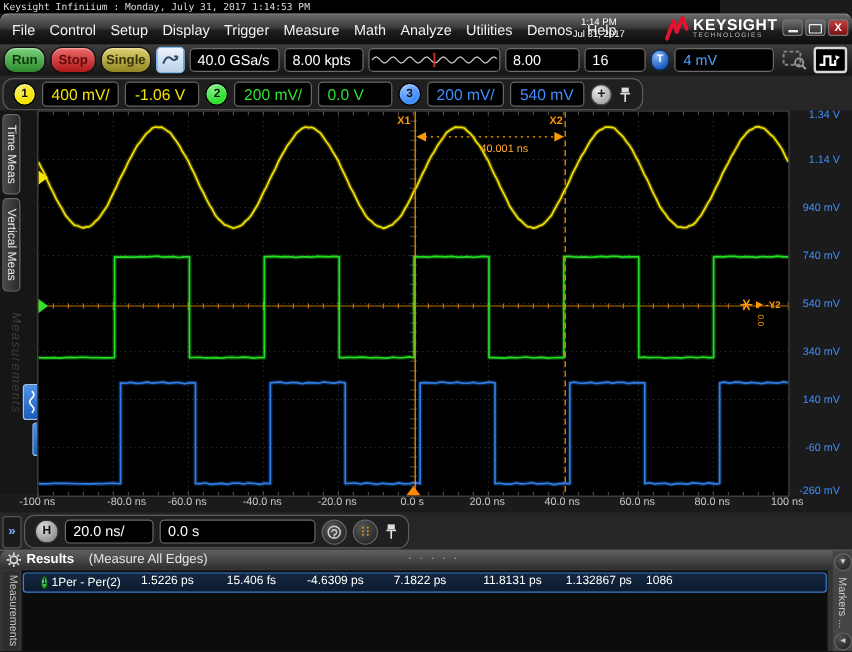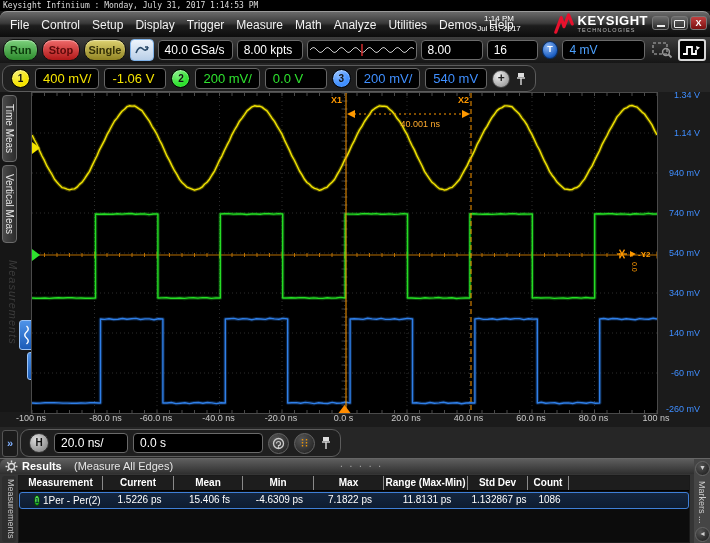--- a/index.html
+++ b/index.html
@@ -1,20 +1,20 @@
 <!DOCTYPE html>
 <html><head>
 <meta charset="utf-8">
 <style>
   html,body{margin:0;padding:0;background:#000;}
   #root{position:relative;width:710px;height:543px;background:#1b1b1b;overflow:hidden;
         font-family:"Liberation Sans",sans-serif;-webkit-font-smoothing:antialiased;}
 
   
-  #titlebar{position:absolute;left:0;top:0;width:710px;height:11px;background:#000;
+  #titlebar{position:absolute;left:0;top:0;width:600px;height:11px;background:#000;
     color:#ddd;font:8px "DejaVu Sans Mono",monospace;line-height:11px;padding-left:3px;box-sizing:border-box;}
 
   
   #menubar{position:absolute;left:0;top:11px;width:710px;height:26px;
     background:linear-gradient(#6a6a6a,#393939 45%,#1d1d1d 55%,#0d0d0d);
     border-top:1px solid #9a9a9a;border-radius:7px 7px 0 0;box-sizing:border-box;}
   #menu-items{position:absolute;left:4px;top:0;height:26px;display:flex;align-items:center;}
   .menu-item{color:#f2f2f2;font-size:12px;padding:0 6px;cursor:default;}
   #clock{position:absolute;right:182px;top:2px;width:58px;text-align:center;color:#fff;}
   #clock div{font-size:8px;line-height:10px;}
@@ -559,31 +559,20 @@
           <line x1="2.3" y1="10.7" x2="3.7" y2="9.3"></line>
             <line x1="9.3" y1="3.7" x2="10.7" y2="2.3"></line>
         </g>
       </svg>
       <span id="res-title">Results</span>
       <span id="res-sub">(Measure All Edges)</span>
       <span id="res-dots">. . . . .</span>
     </div>
     <div id="res-left">Measurements</div>
     <div id="res-table">
-      <div id="res-cols">
-          <div class="col-h">Measurement</div>
-          <div class="col-h">Current</div>
-          <div class="col-h">Mean</div>
-          <div class="col-h">Min</div>
-          <div class="col-h">Max</div>
-          <div class="col-h">Range (Max-Min)</div>
-          <div class="col-h">Std Dev</div>
-          <div class="col-h">Count</div>
-          <div class="col-h filler"></div>
-        </div>
       <div id="res-row">
           <div class="cell" id="cell-meas">
             <div id="meas-status">1</div>
             <span class="lbl">1Per - Per(2)</span>
             <div id="meas-alarm"></div>
           </div>
           <div class="cell">1.5226 ps</div>
           <div class="cell">15.406 fs</div>
           <div class="cell">-4.6309 ps</div>
           <div class="cell">7.1822 ps</div>

